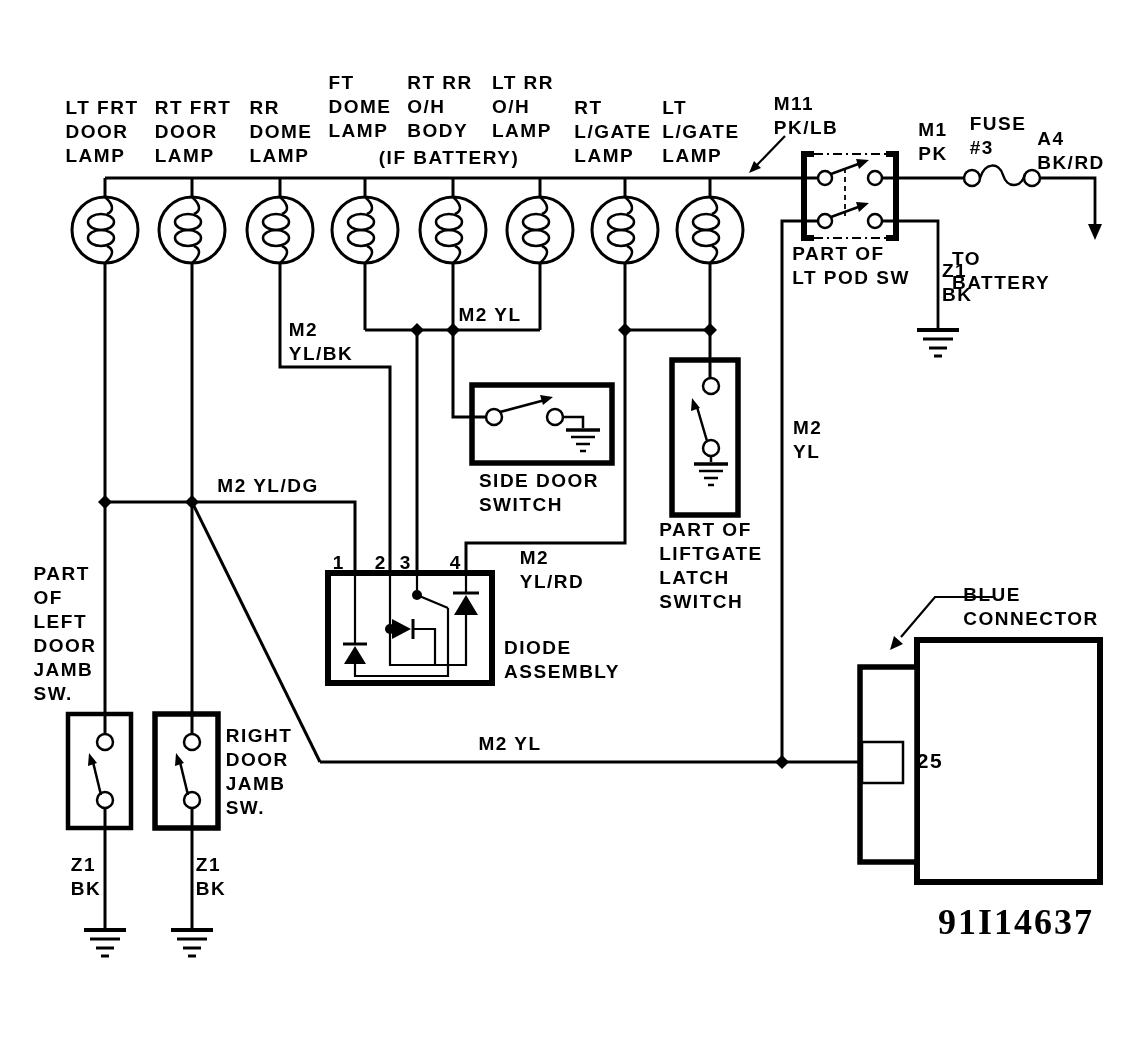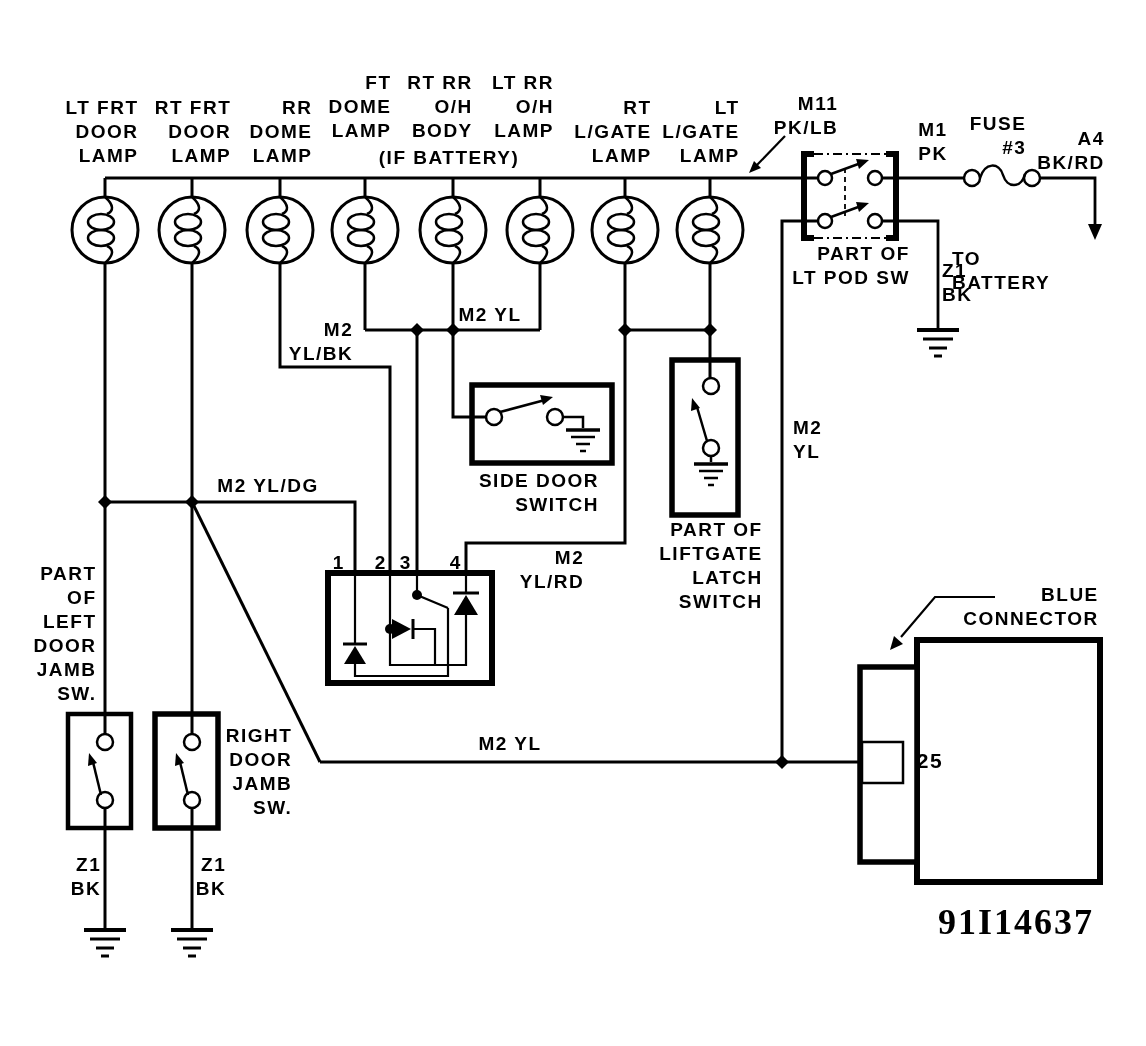--- a/index.html
+++ b/index.html
@@ -1,20 +1,20 @@
 <!DOCTYPE html>
 <html><head>
 <meta charset="utf-8">
 <style>
   html,body{margin:0;padding:0;background:#fff;}
   .stage{position:relative;width:1146px;height:1046px;background:#fff;overflow:hidden;
          font-family:"Liberation Sans",sans-serif;}
   svg{position:absolute;left:0;top:0;}
   .lbl{position:absolute;font-weight:bold;font-size:19px;letter-spacing:1.5px;
-       line-height:24px;color:#000;white-space:pre-line;text-align:right;
+       line-height:24px;color:#000;white-space:pre-line;text-align:left;
        transform:translateX(-50%);}
   .lbl.left{transform:none;text-align:left;}
   .lbl.right{transform:none;text-align:left;}
   .lbl.big{font-size:21px;}
   .lbl.pin{font-size:19px;letter-spacing:0;}
   .lbl.fig-id{font-family:"Liberation Serif",serif;font-size:36px;letter-spacing:2px;}
 </style>
 </head>
 <body>
 
@@ -251,20 +251,22 @@
 <div class="lbl" style="left:539px;top:469px">SIDE DOOR
 SWITCH</div>
 <div class="lbl" style="left:711px;top:518px">PART OF
 LIFTGATE
 LATCH
 SWITCH</div>
 <div class="lbl left" style="left:793px;top:416px">M2
 YL</div>
 <div class="lbl" style="left:552px;top:546px">M2
 YL/RD</div>
+<div class="lbl" style="left:562px;top:636px">DIODE
+ASSEMBLY</div>
 
 <div class="lbl pin" style="left:338px;top:551px">1</div>
 <div class="lbl pin" style="left:380px;top:551px">2</div>
 <div class="lbl pin" style="left:405px;top:551px">3</div>
 <div class="lbl pin" style="left:455px;top:551px">4</div>
 
 <div class="lbl" style="left:510px;top:732px">M2 YL</div>
 <div class="lbl" style="left:65px;top:562px">PART
 OF
 LEFT

